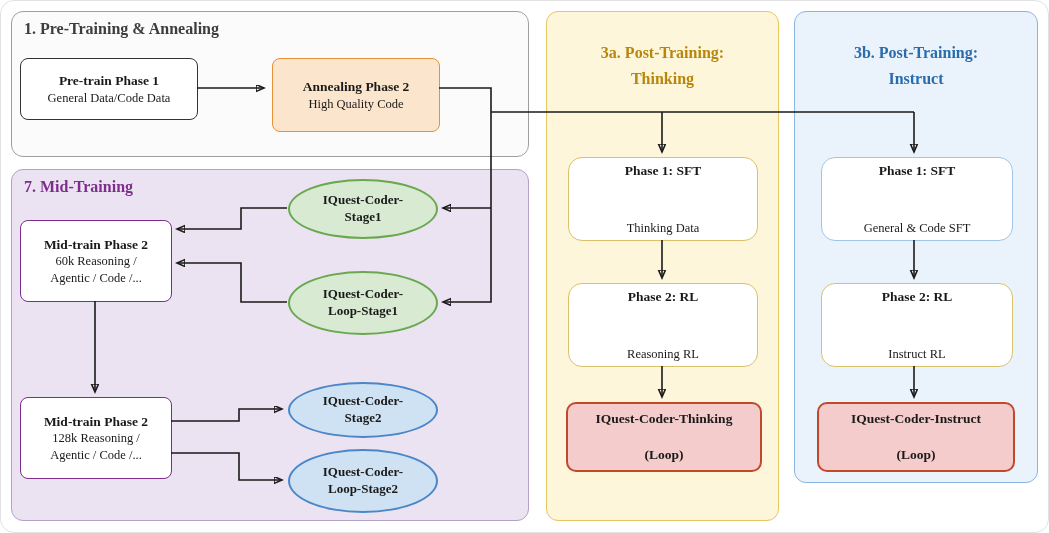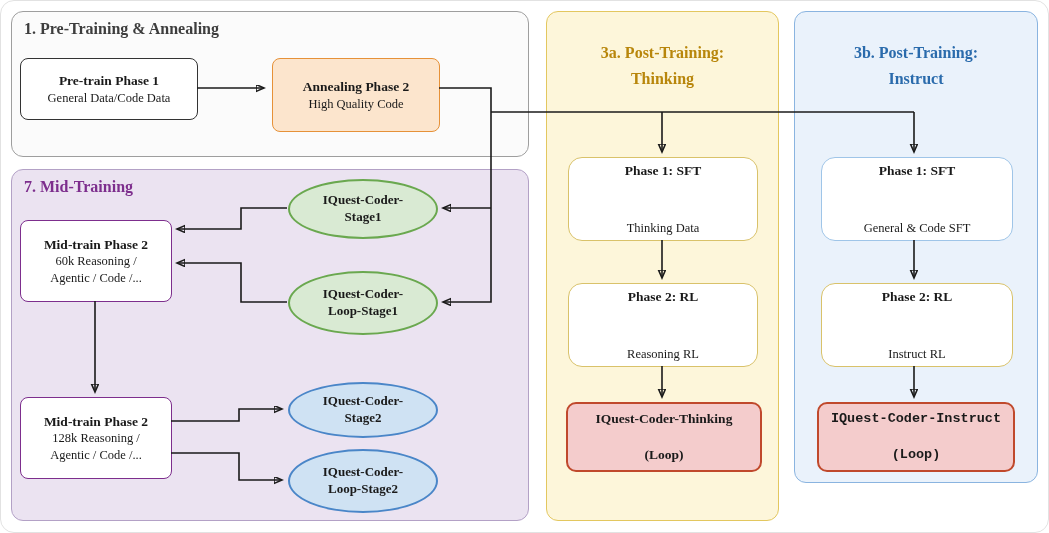--- a/index.html
+++ b/index.html
@@ -48,21 +48,21 @@
 
   .phase { border-radius:14px;gap:40px; }
   .sft-a { left:21px; top:145px; width:190px; height:84px; border:1.5px solid #d9c26a; }
   .rl-a  { left:21px; top:271px; width:190px; height:84px; border:1.5px solid #d9c26a; }
   .sft-b { left:26px; top:145px; width:192px; height:84px; border:1.5px solid #9fc5e8; }
   .rl-b  { left:26px; top:271px; width:192px; height:84px; border:1.5px solid #d9c26a; }
 
   .result { background:#f4cccc; border:2.5px solid #c0492c; border-radius:10px; font-weight:bold; font-size:13.5px; line-height:1.45;gap:16px; }
   .result span { display:block; }
   .result-a { left:19px; top:390px; width:196px; height:70px; }
-  .result-b { left:22px; top:390px; width:198px; height:70px;font-family:Liberation Mono, monospace; }
+  .result-b { left:22px; top:390px; width:198px; height:70px; }
 
   .connectors { position:absolute; left:0; top:0; width:1049px; height:533px; pointer-events:none; }
   .connectors path { stroke:#1a1a1a; stroke-width:1.6; fill:none; }
 </style>
 </head>
 <body>
 
 <div class="canvas">
 
   <div class="sec sec-pre">

